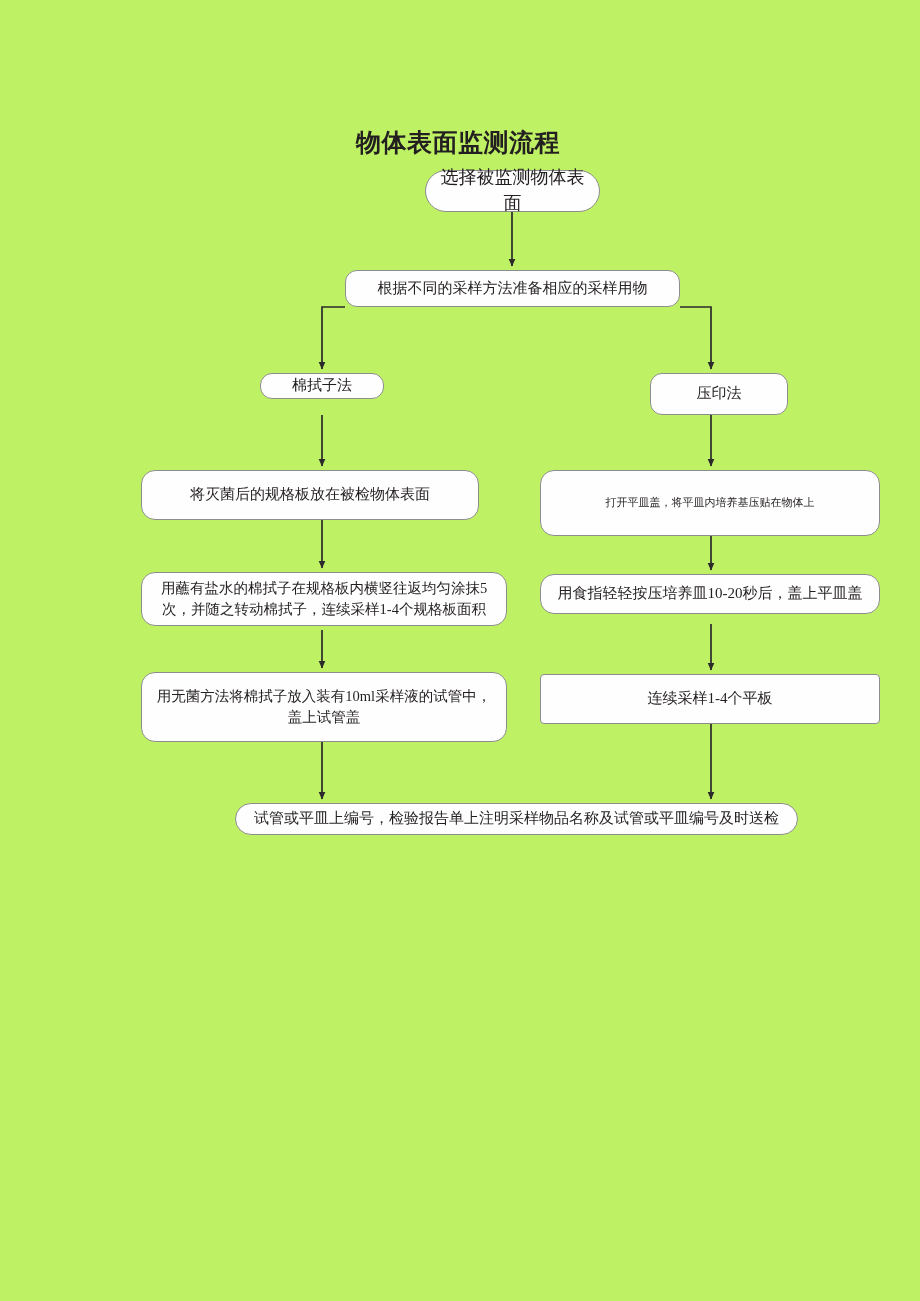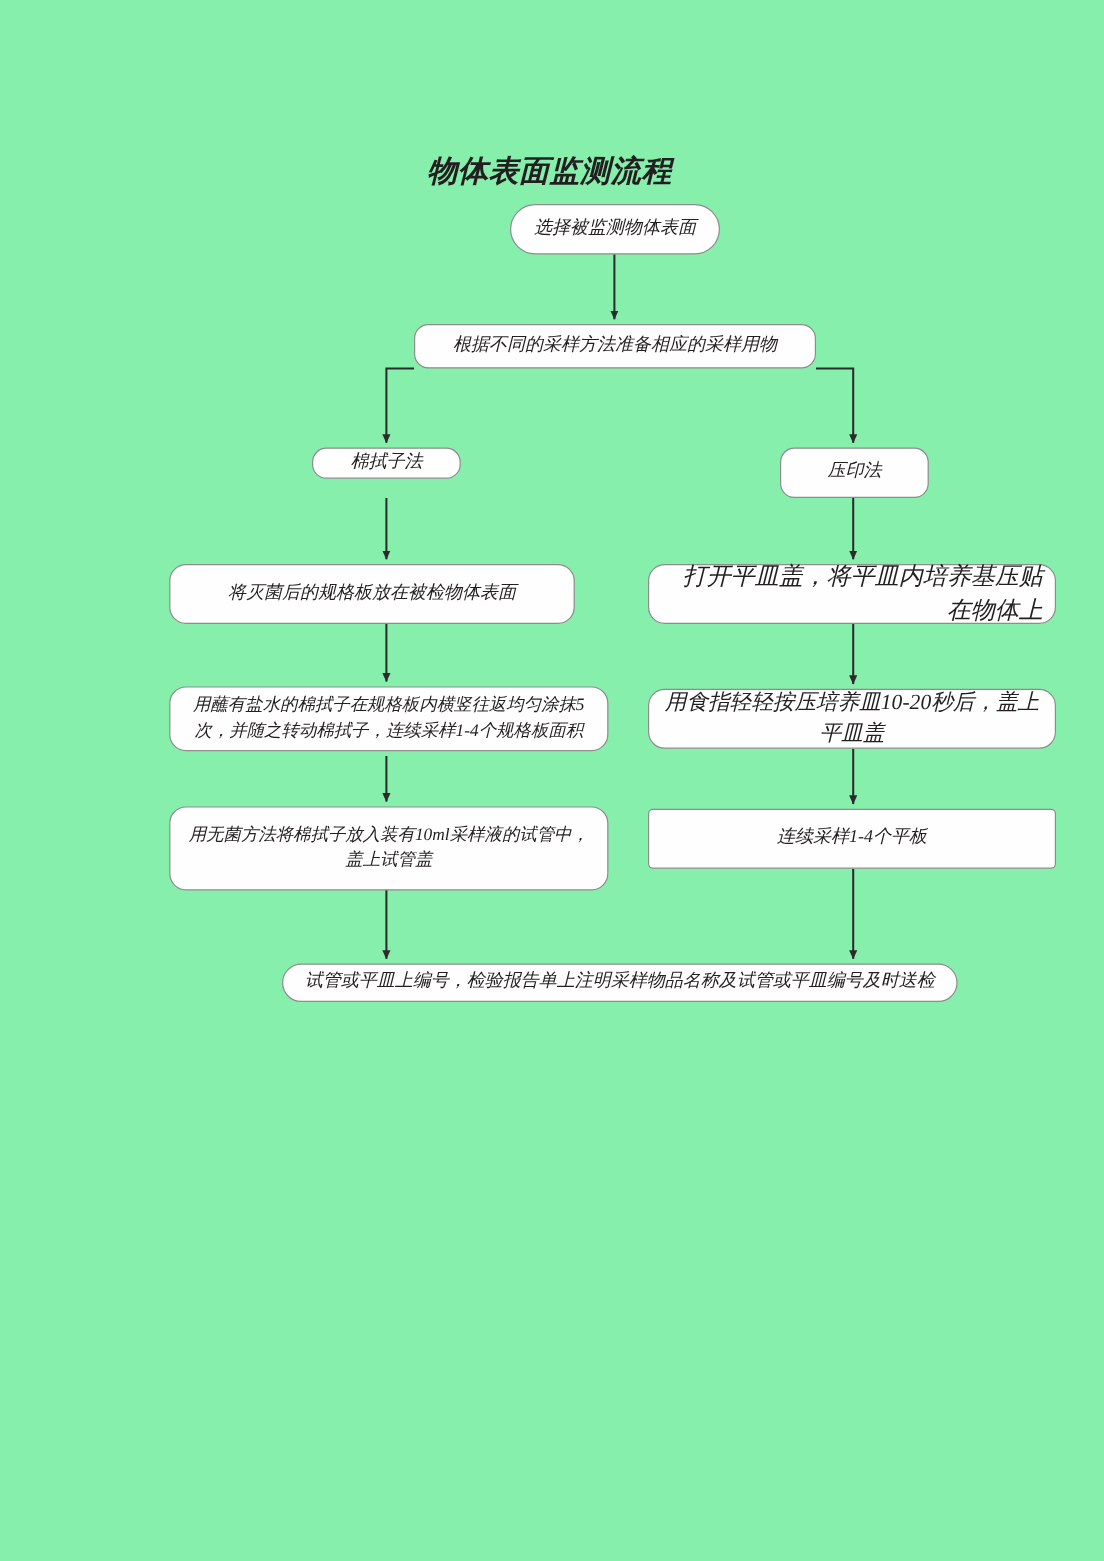--- a/index.html
+++ b/index.html
@@ -9,23 +9,22 @@
     background: #ffffff;
   }
   body {
     font-family: "Liberation Serif", "DejaVu Serif", serif;
     color: #231f20;
   }
   #canvas {
     position: relative;
     width: 920px;
     height: 1301px;
-    background: #86efac;
+    background: #bef264;
     overflow: hidden;
-    font-style: italic;
   }
   #flow-svg {
     position: absolute;
     left: 0;
     top: 0;
     width: 920px;
     height: 1301px;
     pointer-events: none;
   }
   .title {
@@ -57,21 +56,21 @@
     display: block;
     width: 100%;
     white-space: pre-line;
   }
   .n-start {
     left: 425px;
     top: 170px;
     width: 175px;
     height: 42px;
     border-radius: 21px;
-    font-size: 15px;
+    font-size: 18px;
     justify-content: flex-end;
   }
   .n-prep {
     left: 345px;
     top: 270px;
     width: 335px;
     height: 37px;
     border-radius: 12px;
     font-size: 15px;
   }
@@ -79,21 +78,21 @@
     left: 260px;
     top: 373px;
     width: 124px;
     height: 26px;
     border-radius: 12px;
     font-size: 15px;
   }
   .n-branch-right {
     left: 650px;
     top: 373px;
-    width: 124px;
+    width: 138px;
     height: 42px;
     border-radius: 12px;
     font-size: 15px;
   }
   .n-l1 {
     left: 141px;
     top: 470px;
     width: 338px;
     height: 50px;
     border-radius: 14px;
@@ -112,32 +111,31 @@
     top: 672px;
     width: 366px;
     height: 70px;
     border-radius: 14px;
     font-size: 14.5px;
   }
   .n-r1 {
     left: 540px;
     top: 470px;
     width: 340px;
-    height: 50px;
-    border-radius: 14px;
-    font-size: 20px;
-    text-align: right;
+    height: 66px;
+    border-radius: 14px;
+    font-size: 11px;
   }
   .n-r2 {
     left: 540px;
     top: 574px;
     width: 340px;
-    height: 50px;
-    border-radius: 14px;
-    font-size: 18px;
+    height: 40px;
+    border-radius: 14px;
+    font-size: 15px;
   }
   .n-r3 {
     left: 540px;
     top: 674px;
     width: 340px;
     height: 50px;
     border-radius: 4px;
     font-size: 15px;
   }
   .n-end {

